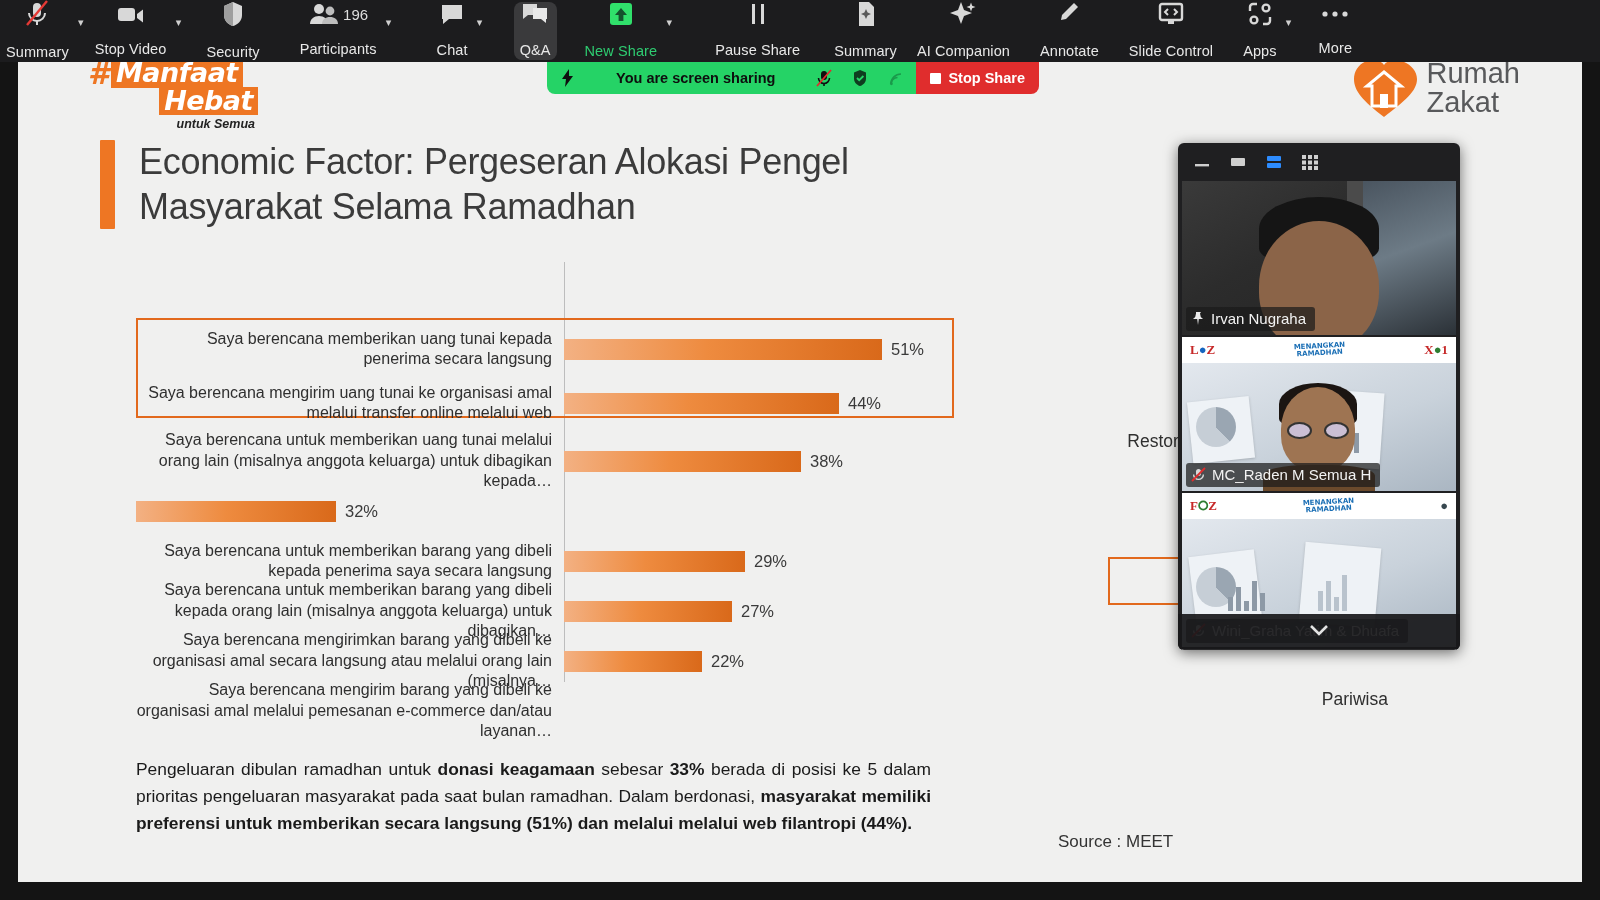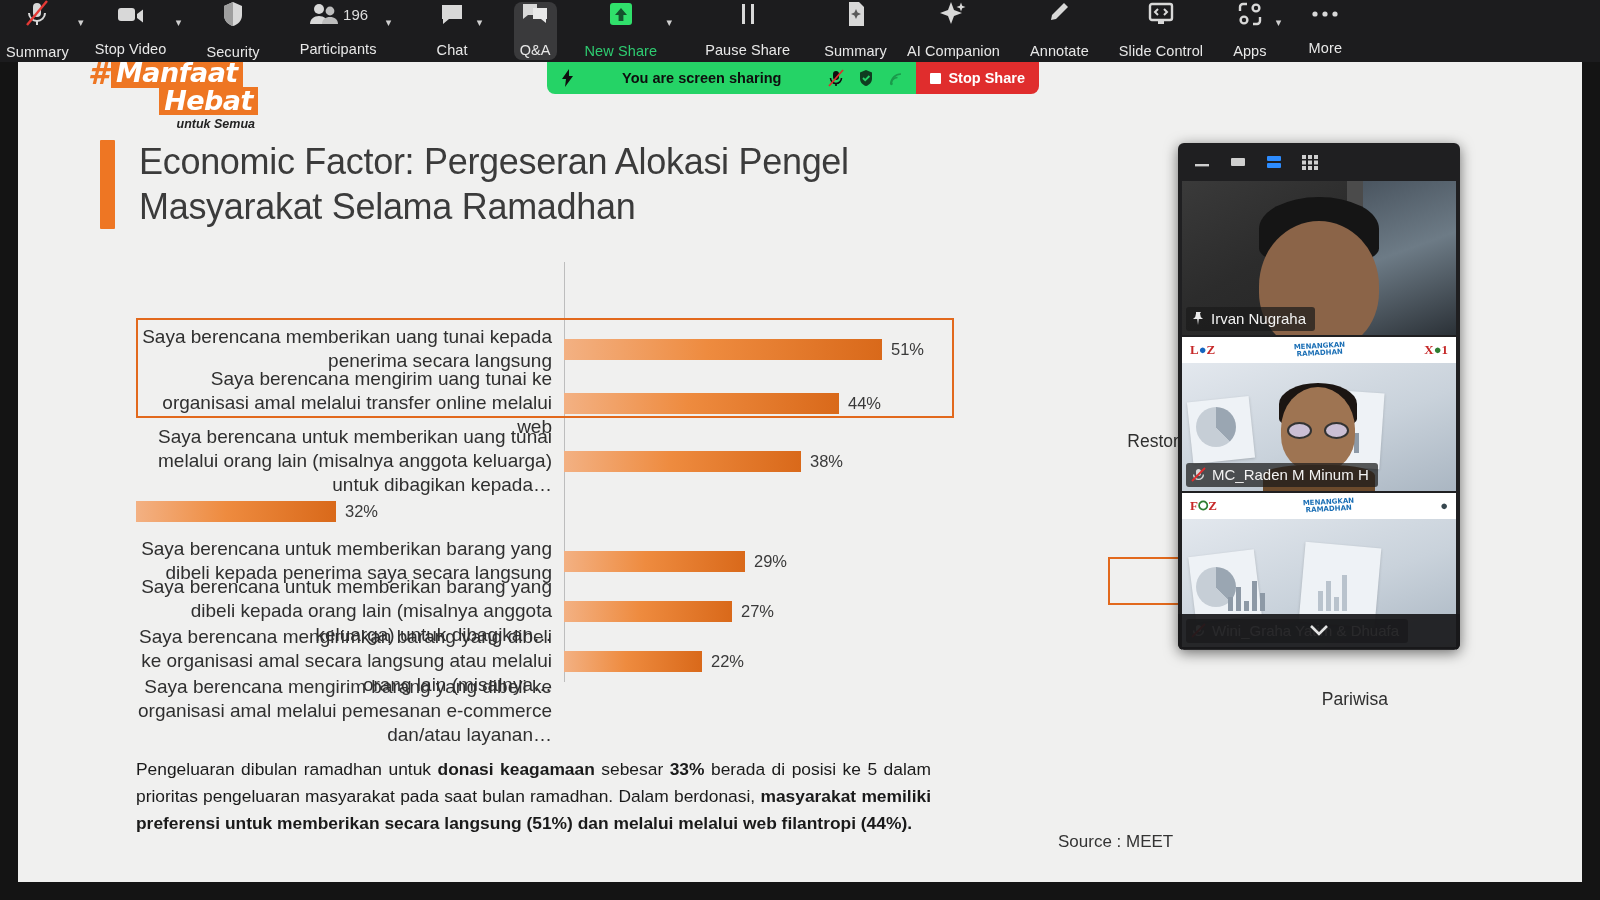--- a/index.html
+++ b/index.html
@@ -46,21 +46,21 @@
   
   .share-pill {
     position: absolute; top: 0px; left: 529px; width: 492px; height: 32px;
     display: flex; align-items: stretch; z-index: 40;
     border-bottom-left-radius: 8px; border-bottom-right-radius: 8px;
     overflow: hidden;
     font-family: "Liberation Sans", sans-serif;
   }
   .pill-green {
     flex: 1; background: #25d366; display: flex; align-items: center;
-    padding: 0 10px; gap: 10px; color: #111;
+    padding: 0 10px; gap: 16px; color: #111;
   }
   .pill-txt { font-size: 14.5px; font-weight: bold; flex: 1; text-align: center; color:#0e0e0e;}
   .pill-ic { width: 20px; height: 20px; display: flex; align-items: center; justify-content: center; }
   .pill-stop {
     background: #e02d2d; color: #fff; display: flex; align-items: center; gap: 7px;
     padding: 0 14px; font-size: 14.5px; font-weight: bold; cursor: pointer;
   }
   .stop-sq { width: 11px; height: 11px; background: #fff; border-radius: 1px; }
 
   
@@ -82,21 +82,21 @@
 
   
   .slide-title { position: absolute; left: 82px; top: 78px; display: flex; gap: 24px; }
   .title-bar { width: 15px; background: #ee7623; border-radius: 1px; }
   .title-text { font-size: 36px; color: #3b3b3b; line-height: 1.24; font-weight: 400;
                 font-family: "Liberation Sans", sans-serif; letter-spacing: -.3px; max-width: 1100px;}
 
   
   .chart-left { position: absolute; left: 118px; top: 200px; width: 818px; height: 420px; }
   .row { display: flex; align-items: center; position: relative; }
-  .cl-label { text-align: right; padding-right: 12px; font-size: 19px; color: #2f2f2f; line-height: 1.28; }
+  .cl-label { text-align: right; padding-right: 12px; font-size: 16px; color: #2f2f2f; line-height: 1.28; }
   .cl-barwrap { position: relative; flex: 1; height: 100%; display:flex; align-items:center; }
   .bar {
     height: 21px;
     background: linear-gradient(to right, #f3b183 0%, #ee8b3f 45%, #d9691a 100%);
   }
   .bar-val { font-size: 16.5px; color: #3a3a3a; margin-left: 9px; white-space: nowrap; }
   .axis-line { position: absolute; left: 0; top: 0; bottom: 0; width: 1px; background: #bdbdbd; }
   .hl-box {
     position: absolute; border: 2.5px solid #e2691c; left: 0; right: 0;
     pointer-events: none;
@@ -265,21 +265,21 @@
           <svg width="26" height="26" viewBox="0 0 26 26">
             <rect x="2" y="2" width="22" height="22" rx="3" fill="#30e06b"></rect>
             <path d="M13 7l6 7h-3.6v6h-4.8v-6H7z" fill="#14532d"></path>
           </svg>
         </div>
         <div class="tb-lbl green">New Share</div>
       </div>
       <div class="caret">▾</div>
     </div>
 
-    <div class="tb-item" style="margin-left:22px">
+    <div class="tb-item" style="margin-left:32px">
       <div class="tb-ico">
         <svg width="22" height="24" viewBox="0 0 22 24">
           <rect x="5" y="2" width="3" height="20" fill="#d8d8d8"></rect>
           <rect x="14" y="2" width="3" height="20" fill="#d8d8d8"></rect>
         </svg>
       </div>
       <div class="tb-lbl">Pause Share</div>
     </div>
 
     <div class="tb-item" style="margin-left:22px">
@@ -356,20 +356,33 @@
         <div class="lgl-row">
           <span class="lgl-hash">#</span>
           <span class="lgl-tag">Manfaat</span>
         </div>
         <div class="lgl-row" style="justify-content:flex-end;margin-top:-4px">
           <span class="lgl-tag">Hebat</span>
         </div>
         <div class="lgl-sub">untuk Semua</div>
       </div>
 
+      <div class="logo-right">
+        <div class="rz-mark">
+          <svg width="66" height="60" viewBox="0 0 66 60">
+            <path d="M33 59C12 43 3 33 3 21 3 10 12 2 22 2c5 0 9 2 11 5 2-3 6-5 11-5 10 0 22 8 22 19 0 12-12 22-33 38z" fill="#ee7623"></path>
+            <path d="M33 14l17 14h-5v20H21V28h-5z" fill="none" stroke="#fff" stroke-width="3"></path>
+            <rect x="29" y="36" width="8" height="14" fill="#fff"></rect>
+          </svg>
+        </div>
+        <div>
+          <div class="rz-txt">Rumah</div>
+          <div class="rz-txt">Zakat</div>
+        </div>
+      </div>
 
       <div class="slide-title">
         <div class="title-bar"></div>
         <div class="title-text">
           <div>Economic Factor: Pergeseran Alokasi Pengel</div>
           <div>Masyarakat Selama Ramadhan</div>
         </div>
       </div>
 
       <div class="chart-left">
@@ -574,21 +587,21 @@
         </div>
       </div>
       <div class="tile-name">
         <span class="mic-off">
           <svg width="15" height="15" viewBox="0 0 15 15">
             <rect x="5" y="2" width="5" height="7" rx="2.5" fill="#d8d8d8"></rect>
             <path d="M2.6 7.5a4.9 4.9 0 0 0 9.8 0" stroke="#d8d8d8" stroke-width="1.4" fill="none"></path>
             <line x1="1" y1="14" x2="14" y2="1" stroke="#e02d2d" stroke-width="1.8"></line>
           </svg>
         </span>
-        <span>MC_Raden M Minum H</span>
+        <span>MC_Raden M Semua H</span>
       </div>
     </div>
 
     <div class="tile">
       <div class="cam-slide">
         <div class="banner">
           <span class="fuz" style="color:#c62828">F<span style="color:#2e7d32">⭘</span>Z</span>
           <span class="ram-badge">MENANGKAN<br>RAMADHAN</span>
           <span class="fuz" style="color:#37474f">●</span>
         </div>

